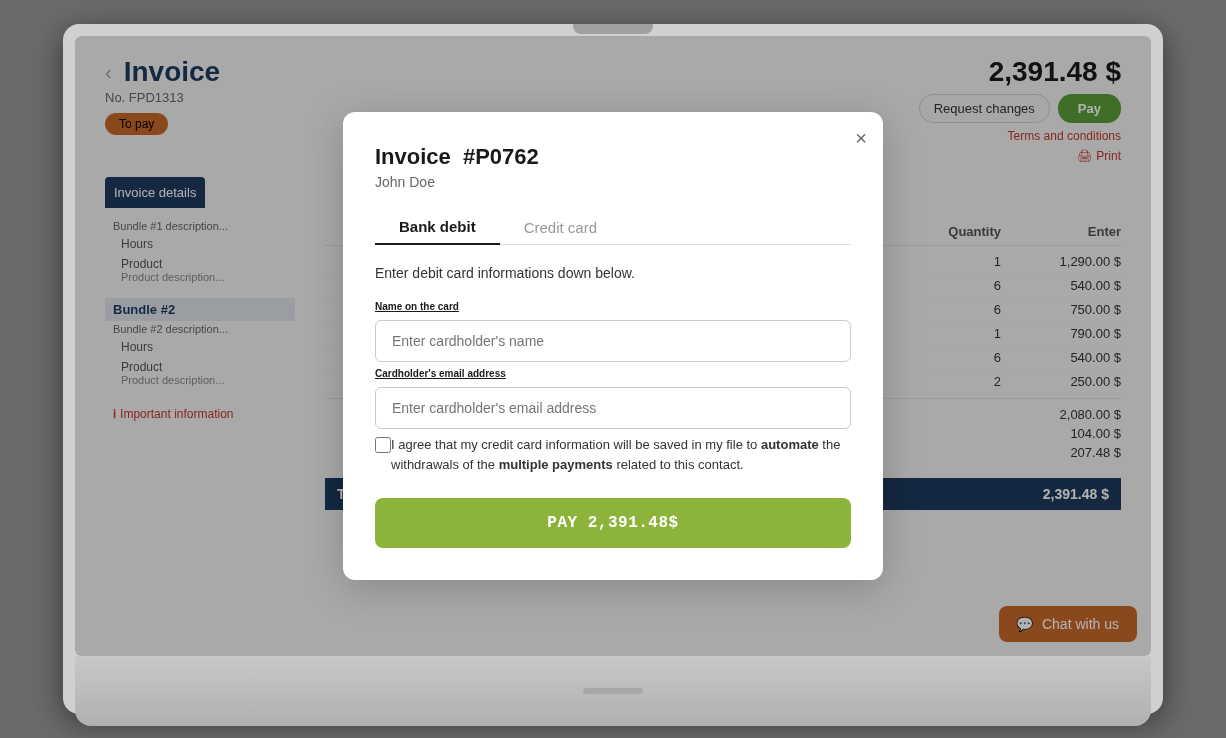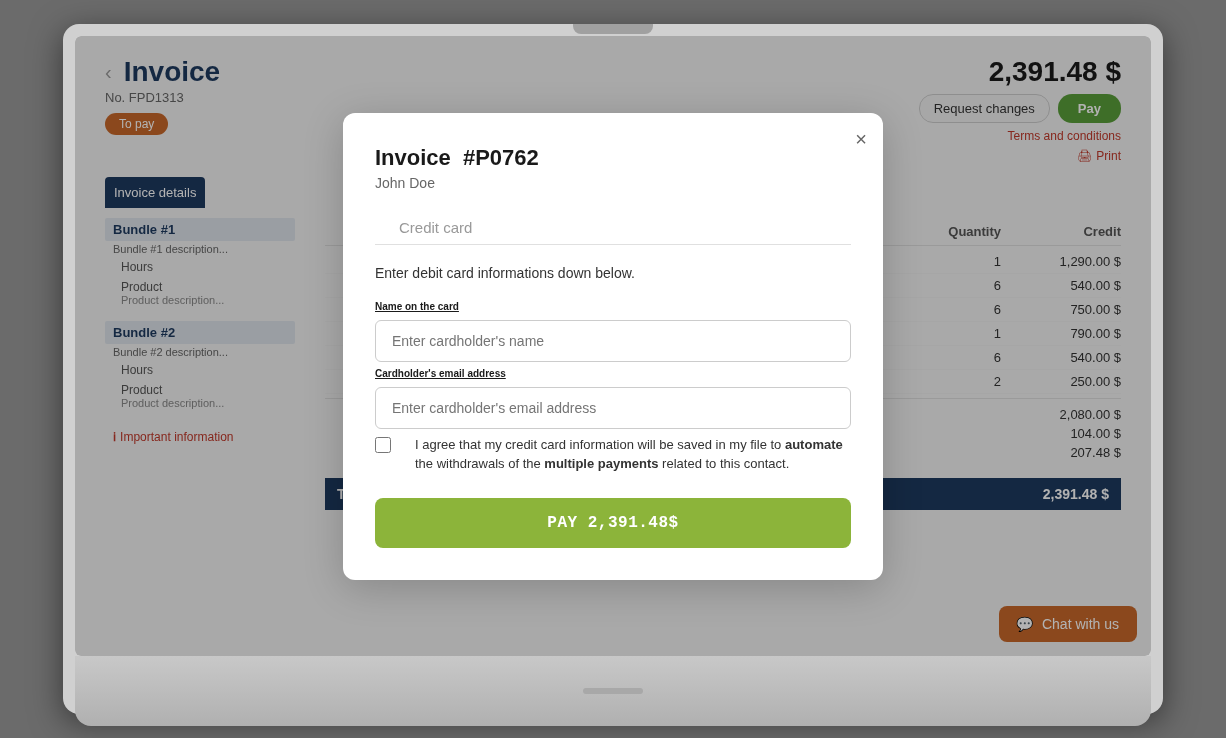--- a/index.html
+++ b/index.html
@@ -74,21 +74,21 @@
       font-weight: 600;
       color: #1e3a5f;
     }
     .invoice-number {
       font-size: 13px;
       color: #666;
       margin-top: 2px;
     }
     .invoice-status-badge {
       background: #c8682a;
-      color: #ffffff;
+      color: #000000;
       padding: 4px 14px;
       border-radius: 12px;
       font-size: 12px;
       margin-top: 8px;
       display: inline-block;
     }
     .invoice-actions {
       display: flex;
       flex-direction: column;
       align-items: flex-end;
@@ -351,21 +351,21 @@
       padding: 12px 16px;
       border: 1px solid #ccc;
       border-radius: 6px;
       font-size: 14px;
       color: #999;
       margin-bottom: 6px;
       outline: none;
     }
     .agree-section {
       display: flex;
-      gap: 24px;
+      gap: 0;
       align-items: flex-start;
       margin-bottom: 24px;
     }
     .agree-checkbox {
       margin-top: 2px;
       width: 16px;
       height: 16px;
       flex-shrink: 0;
       cursor: pointer;
       border: 1px solid #aaa;
@@ -425,21 +425,20 @@
       </div>
 
       <div class="invoice-tabs">
         <div class="invoice-tab-active">Invoice details</div>
       </div>
 
       <div class="invoice-content">
 
         <div class="invoice-sidebar">
           <div class="bundle-item">
-            <div class="bundle-title">Bundle #1</div>
             <div class="bundle-desc">Bundle #1 description...</div>
             <div class="sub-item">
               <div class="sub-item-label">Hours</div>
             </div>
             <div class="sub-item">
               <div class="sub-item-label">Product</div>
               <div class="sub-item-desc">Product description...</div>
             </div>
           </div>
           <div class="bundle-item">
@@ -455,21 +454,21 @@
           </div>
           <div class="important-info">
             <span style="color:#c0392b;font-weight:bold;">ℹ</span>
             <span>Important information</span>
           </div>
         </div>
 
         <div class="invoice-table">
           <div class="table-header">
             <div class="table-header-cell">Quantity</div>
-            <div class="table-header-cell">Credit</div>
+            <div class="table-header-cell">Enter</div>
           </div>
           <div class="table-row">
             <div class="table-cell">1</div>
             <div class="table-cell">1,290.00 $</div>
           </div>
           <div class="table-row">
             <div class="table-cell">6</div>
             <div class="table-cell">540.00 $</div>
           </div>
           <div class="table-row">
@@ -513,20 +512,21 @@
 
       <div class="modal-overlay">
         <div class="modal">
           <button class="modal-close">×</button>
           <div class="modal-title">
             <span>Invoice</span>
             <span style="margin-left:6px;">#P0762</span>
           </div>
           <div class="modal-subtitle">John Doe</div>
           <div class="modal-tabs">
+            <button class="modal-tab active">Bank debit</button>
             <button class="modal-tab inactive">Credit card</button>
           </div>
           <div class="modal-description">Enter debit card informations down below.</div>
           <label class="form-label">Name on the card</label>
           <input class="form-input" type="text" placeholder="Enter cardholder's name" style="">
           <label class="form-label">Cardholder's email address</label>
           <input class="form-input" type="email" placeholder="Enter cardholder's email address" style="">
           <div class="agree-section">
             <input type="checkbox" class="agree-checkbox" style="">
             <div class="agree-text">

